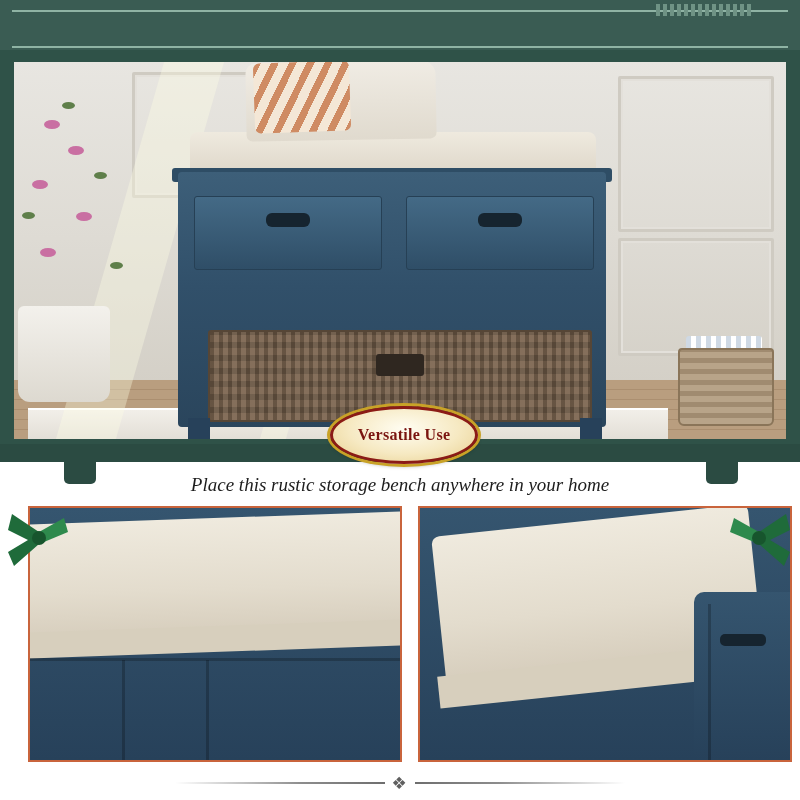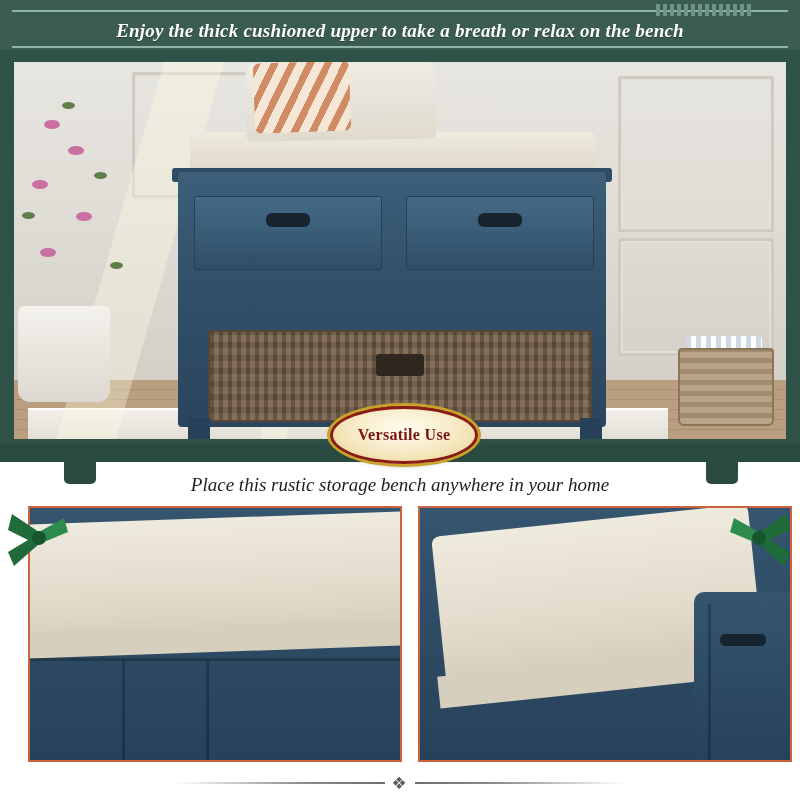--- a/index.html
+++ b/index.html
@@ -343,21 +343,20 @@
       <i></i>
       <i></i>
       <i></i>
       <i></i>
       <i></i>
       <i></i>
       <i></i>
       <i></i>
       <i></i>
   </div>
-  <div class="banner-text">Enjoy the thick cushioned upper to take a breath or relax on the bench</div>
 </div>
 
 <div class="hero-frame">
   <div class="hero-photo">
 
     <div class="wall"></div>
     <div class="wall-panel" style="left:604px; top:14px; width:150px; height:150px;"></div>
     <div class="wall-panel" style="left:604px; top:176px; width:150px; height:112px;"></div>
     <div class="wall-panel" style="left:118px; top:10px; width:120px; height:120px;"></div>
 

